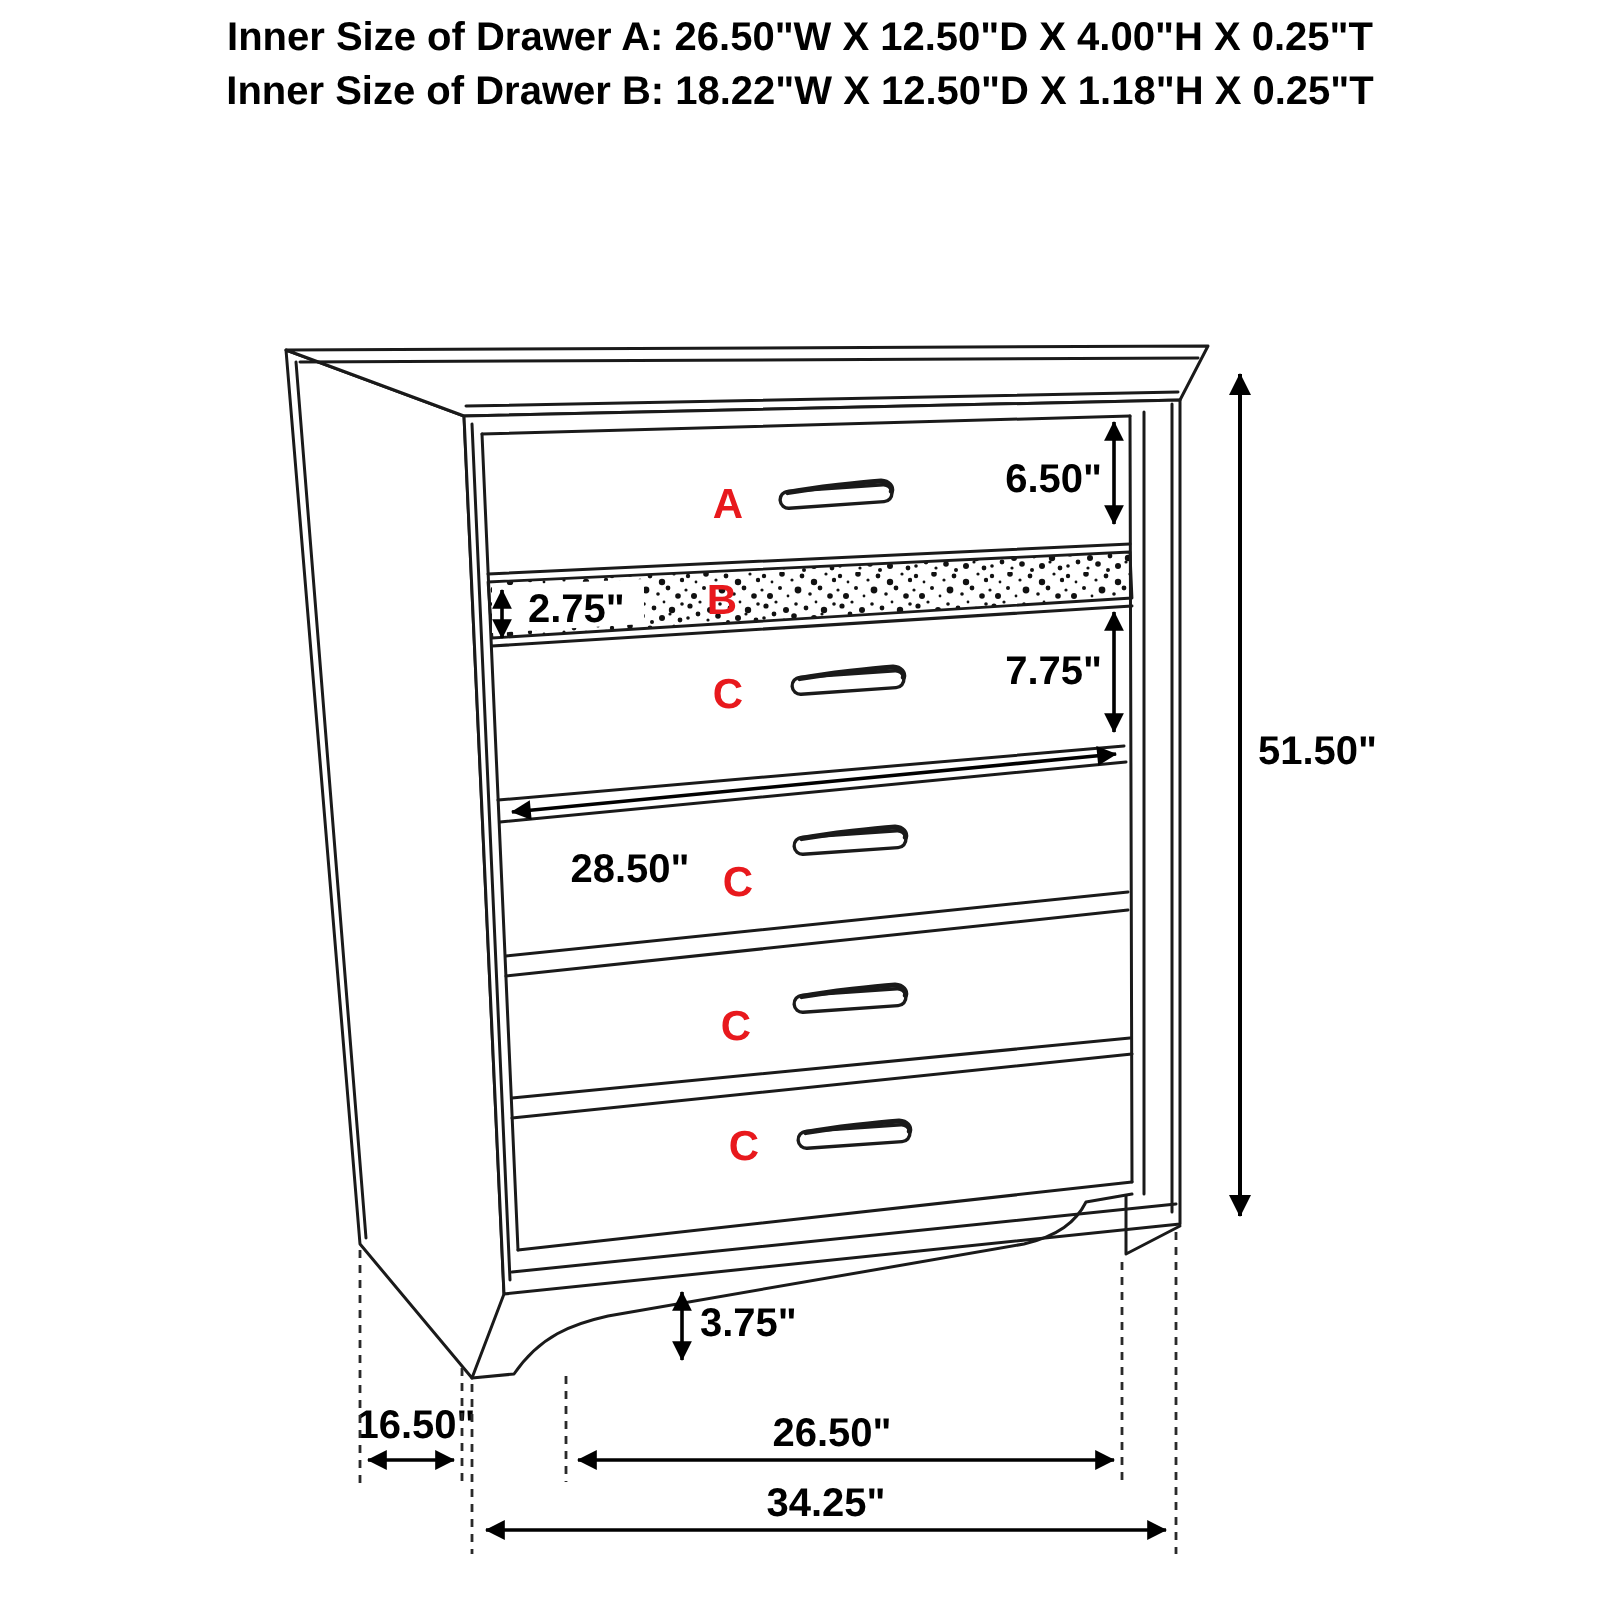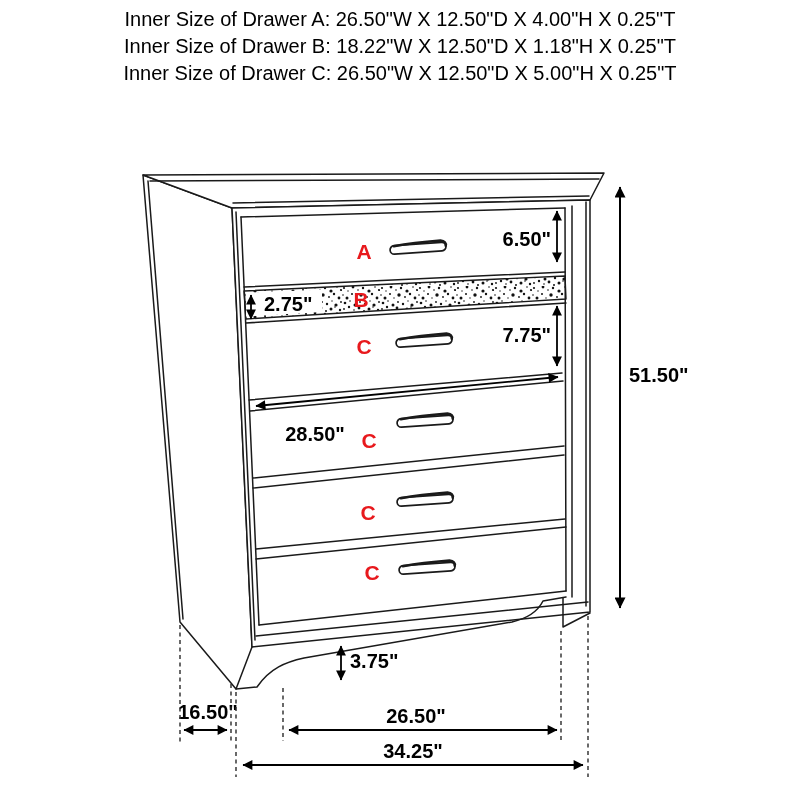--- a/index.html
+++ b/index.html
@@ -2,38 +2,37 @@
 <html><head>
 <meta charset="utf-8">
 <style>
   html,body{margin:0;padding:0}
   body{
     width:800px;height:800px;background:#ffffff;position:relative;overflow:hidden;
     font-family:"Liberation Sans", sans-serif;
   }
   .header{
     position:absolute;top:6px;left:0;width:800px;text-align:center;
-    font-size:20px;font-weight:400;line-height:27px;color:#000;
+    font-size:20px;font-weight:700;line-height:27px;color:#000;
   }
   svg.diagram{position:absolute;top:0;left:0}
   .cab{stroke:#1a1a1a;fill:none;stroke-width:1.5;stroke-linejoin:round;stroke-linecap:round}
   .face{fill:#ffffff}
   .dim-line{stroke:#000;stroke-width:1.8;fill:none}
   .dim-line-big{stroke:#000;stroke-width:2;fill:none}
   .ext-line{stroke:#2a2a2a;stroke-width:1.4;stroke-dasharray:4 3.5;fill:none}
   .dim-text{font-size:20px;font-weight:700;fill:#000}
   .red-label{font-size:21px;font-weight:700;fill:#e8191d}
 </style>
 </head>
 <body>
 
 <div class="header">
   <div>Inner Size of Drawer A: 26.50"W X 12.50"D X 4.00"H X 0.25"T</div>
   <div>Inner Size of Drawer B: 18.22"W X 12.50"D X 1.18"H X 0.25"T</div>
-  <div>Inner Size of Drawer C: 26.50"W X 12.50"D X 5.00"H X 0.25"T</div>
 </div>
 
 <svg class="diagram" width="800" height="800" viewBox="0 0 800 800">
   <defs>
     <marker id="ah" viewBox="0 0 10 10" refX="9.5" refY="5" markerWidth="6.5" markerHeight="5.5" orient="auto-start-reverse">
       <path d="M0 0 L10 5 L0 10 z" fill="#000"></path>
     </marker>
     <pattern id="speck" patternUnits="userSpaceOnUse" width="38" height="26">
       <g fill="#111">
         <circle cx="2" cy="2" r="1.1"></circle>

